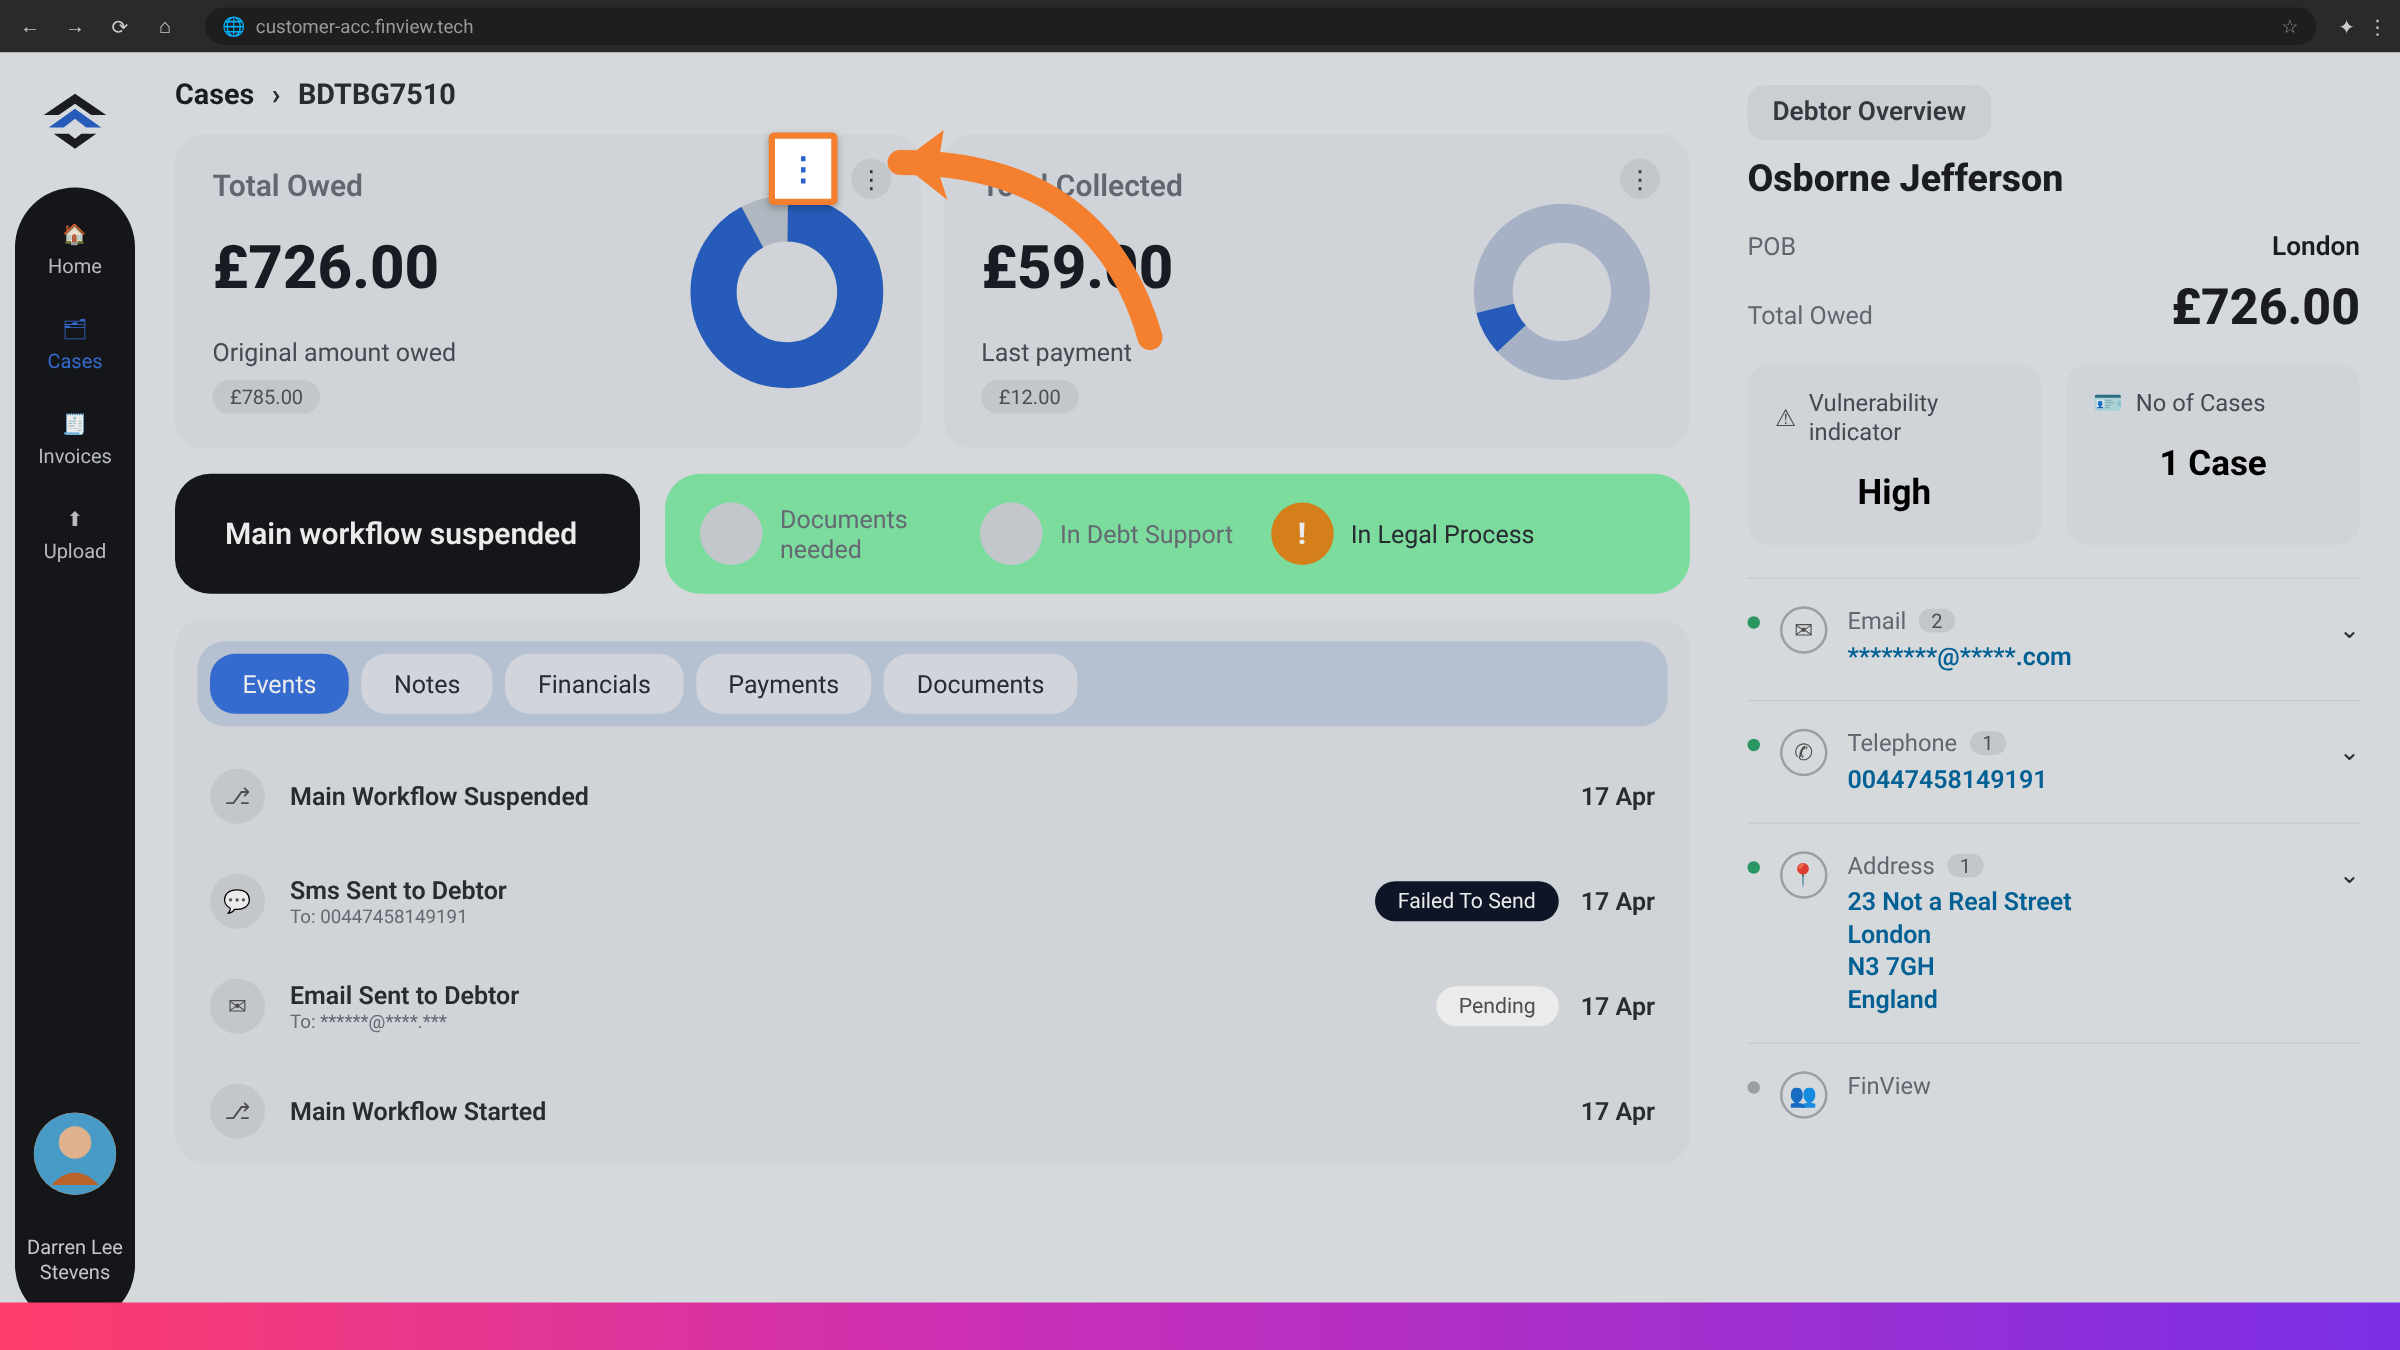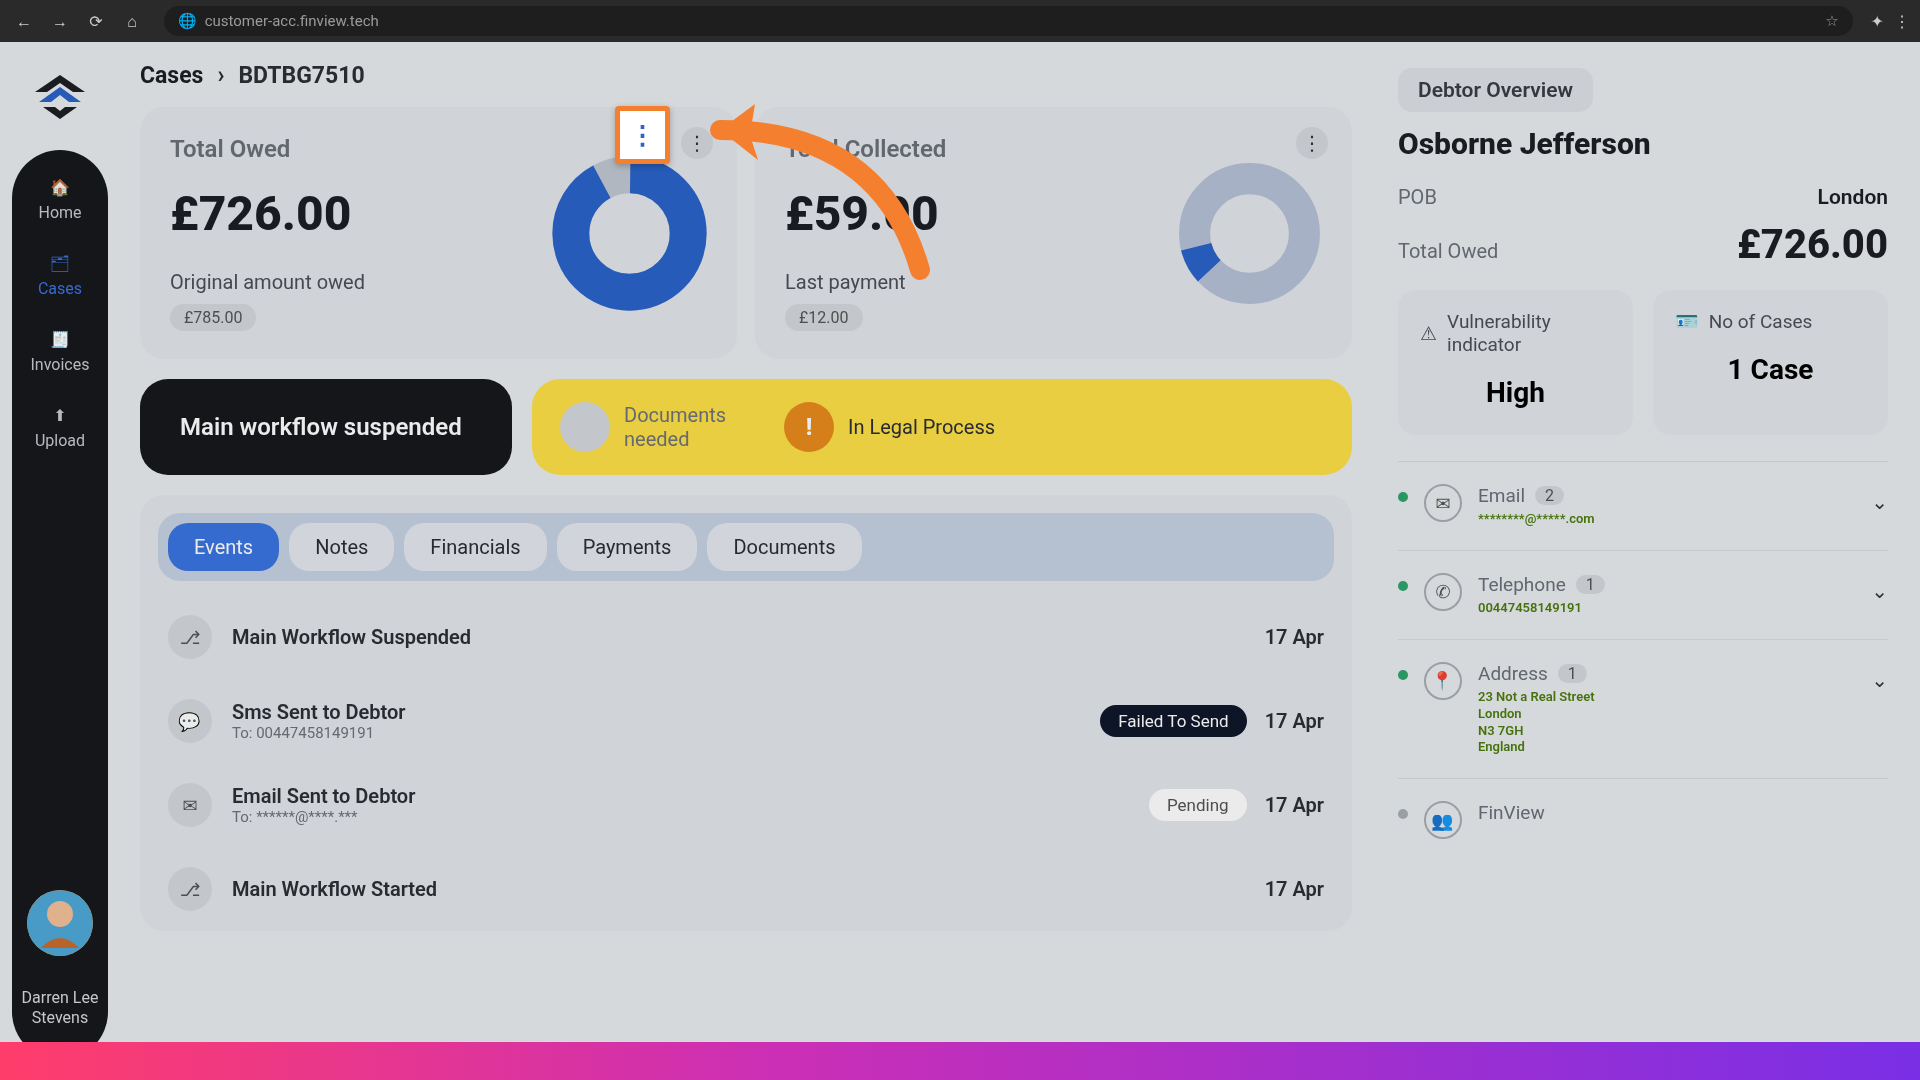--- a/index.html
+++ b/index.html
@@ -40,21 +40,21 @@
 
 
 .highlight-box { position:absolute; top:106px; left:615px; width:55px; height:58px; background:#fff; border:5px solid #f47f2f; border-radius:4px; display:flex; align-items:center; justify-content:center; z-index:50; box-shadow:0 2px 6px rgba(0,0,0,.25);}
 .highlight-box .dots { font-size:26px; color:#2b63c9; font-weight:900; }
 
 .arrow-annot { position:absolute; top:90px; left:680px; z-index:49; pointer-events:none;}
 
 
 .status-row { display:flex; gap:20px; margin-bottom:20px; }
 .status-pill { background:#16181d; color:#fff; border-radius:28px; padding:34px 40px; font-size:24px; font-weight:600; flex:0 0 372px; display:flex; align-items:center;}
-.status-bar { flex:1; background:#fde047; border-radius:28px; display:flex; align-items:center; padding:0 28px; gap:30px;}
+.status-bar { flex:1; background:#86efac; border-radius:28px; display:flex; align-items:center; padding:0 28px; gap:30px;}
 .status-item { display:flex; align-items:center; gap:14px; color:#6e727b; font-size:20px;}
 .status-dot { width:50px; height:50px; border-radius:50%; background:#d4d8de;}
 .status-dot.orange { background:#e78a1d; color:#fff; display:flex; align-items:center; justify-content:center; font-size:24px; font-weight:800;}
 .status-item.dark { color:#2b2e35;}
 
 
 .events-panel { background:#e2e5ea; border-radius:24px; padding:18px 18px 0; }
 .tabbar { background:#c5d1e3; border-radius:22px; padding:10px; display:flex; gap:10px; margin-bottom:14px;}
 .tab { padding:12px 26px; border-radius:20px; font-size:20px; color:#2b2e35; cursor:pointer; background:#e3e7ee;}
 .tab.active { background:#3a74e0; color:#fff;}
@@ -82,21 +82,21 @@
 .info-card-head { display:flex; align-items:center; gap:10px; color:#4c5058; font-size:19px;}
 .info-card-val { font-size:28px; font-weight:700; text-align:center;}
 .contact-row { border-top:1px solid #d7dae0; padding:22px 0; display:flex; align-items:flex-start; gap:16px;}
 .cr-dot { width:10px; height:10px; border-radius:50%; margin-top:8px;}
 .cr-dot.green { background:#2ea36a;}
 .cr-dot.gray { background:#a8acb3;}
 .cr-icon { width:38px; height:38px; border:2px solid #a8acb3; border-radius:50%; display:flex; align-items:center; justify-content:center; color:#555; font-size:18px;}
 .cr-body { flex:1;}
 .cr-head { display:flex; align-items:center; gap:10px; color:#6a6f7a; font-size:19px;}
 .count-chip { background:#d4d8de; border-radius:10px; padding:0 10px; font-size:16px; color:#555;}
-.cr-val { color:#4d7c0f; font-size:13px; font-weight:600; margin-top:4px; line-height:1.3;}
+.cr-val { color:#0369a1; font-size:20px; font-weight:600; margin-top:4px; line-height:1.3;}
 .chevron { color:#333; font-size:20px; cursor:pointer; padding-top:6px;}
 
 
 .dim-overlay { position:absolute; inset:42px 0 0 0; background:rgba(0,0,0,0.08); pointer-events:none; z-index:30;}
 
 
 .footer-grad { position:absolute; left:0; right:0; bottom:0; height:38px; background:linear-gradient(90deg,#ff3d6b 0%,#cc2fb5 40%,#7a2fe6 100%); z-index:60;}
 
 svg { display:block; }
 </style>
@@ -201,20 +201,24 @@
 
     <div class="status-row">
       <div class="status-pill">
         <span>Main workflow suspended</span>
       </div>
       <div class="status-bar">
         <div class="status-item">
           <div class="status-dot"></div>
           <span style="max-width:130px">Documents needed</span>
         </div>
+        <div class="status-item">
+          <div class="status-dot"></div>
+          <span>In Debt Support</span>
+        </div>
         <div class="status-item dark">
           <div class="status-dot orange">!</div>
           <span>In Legal Process</span>
         </div>
       </div>
     </div>
 
     <div class="events-panel">
       <div class="tabbar">
         <div class="tab active">Events</div>

